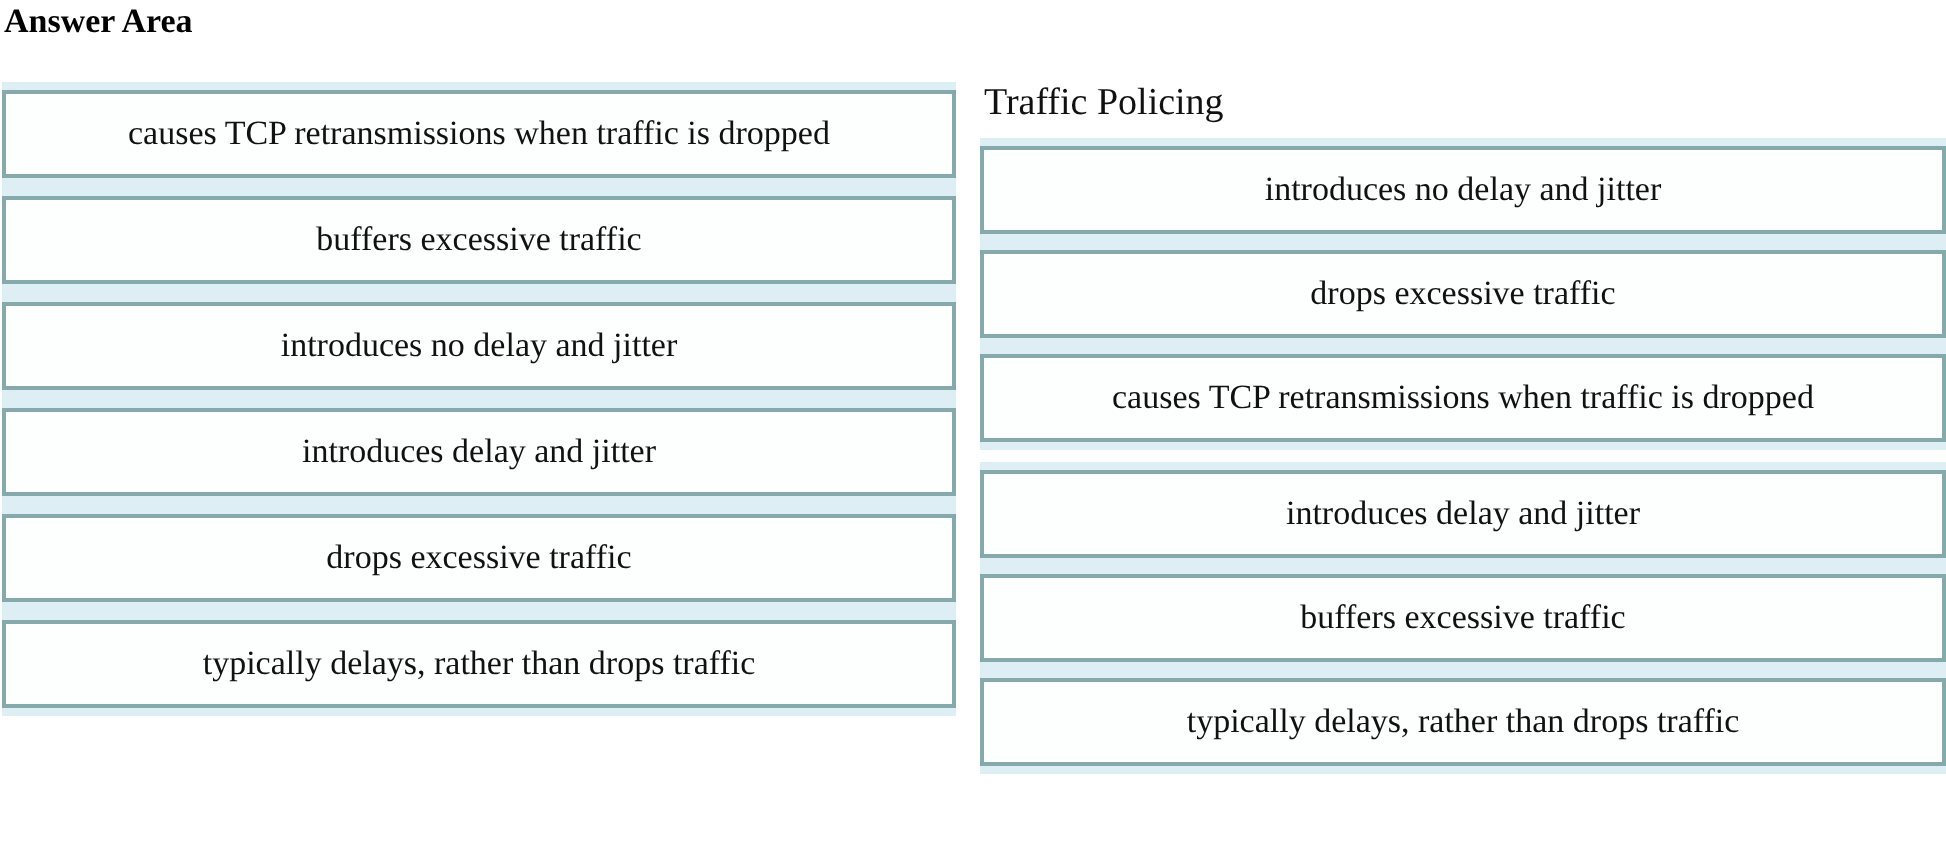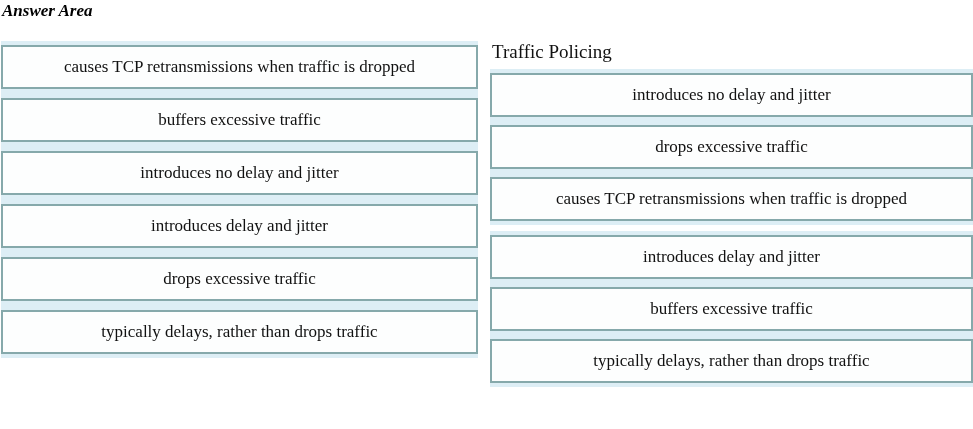--- a/index.html
+++ b/index.html
@@ -11,21 +11,20 @@
     color: #111111;
     overflow: hidden;
   }
   .page-title {
     position: absolute;
     left: 2px;
     top: 1px;
     font-size: 17px;
     font-weight: bold;
     color: #000000;
-    font-style: italic;
   }
   .column {
     position: absolute;
     background: var(--col-bg, #ddeef5);
   }
   .left-column {
     left: 1px;
     top: 41px;
     width: 477px;
     padding: 4px 0;

